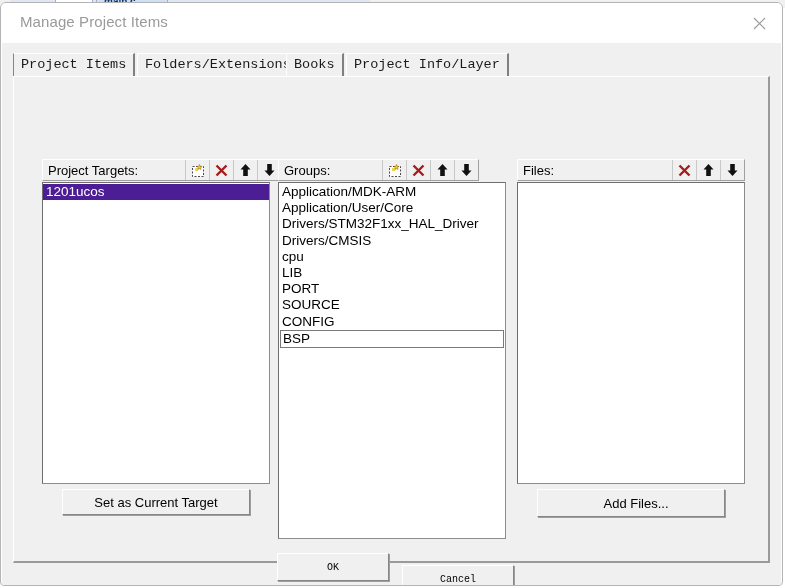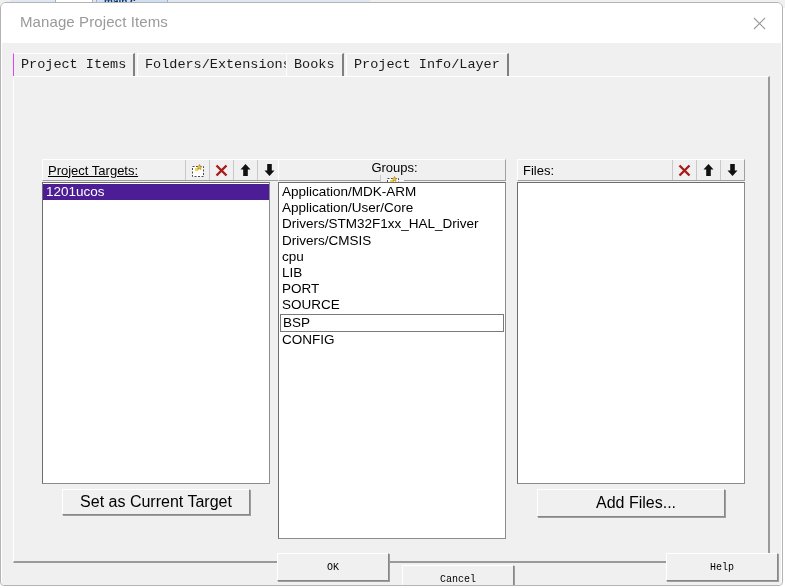--- a/index.html
+++ b/index.html
@@ -215,21 +215,21 @@
     position: absolute;
     box-sizing: border-box;
     background: #f0f0f0;
     border: 1px solid #ffffff;
     border-right: 1px solid #868686;
     border-bottom: 1px solid #868686;
     box-shadow: 1px 1px 0 0 #9e9e9e;
     display: flex;
     align-items: center;
     justify-content: center;
-    font-size: 16px;
+    font-size: 13px;
     color: #000000;
     white-space: nowrap;
   }
   .btn.mono {
     font-family: "Liberation Mono", monospace;
     font-size: 10px;
   }
 </style>
 </head>
 <body>
@@ -257,21 +257,21 @@
     <div class="tabstrip">
       <div class="tab selected" style="left:0px;">Project Items</div>
       <div class="tab" style="left:124px;">Folders/Extensions</div>
       <div class="tab" style="left:273px;">Books</div>
       <div class="tab" style="left:333px;">Project Info/Layer</div>
     </div>
 
     <div class="tabpage">
 
       <div class="col" style="left:28px; width:228px;">
-        <div class="col-head" style="left:0; width:240px;text-decoration:underline;">
+        <div class="col-head" style="left:0; width:240px;">
           <span class="col-head-label">Project Targets:</span>
           <div class="tool-btn">
             <svg width="16" height="15" viewBox="0 0 16 15">
               <rect x="2.5" y="3.5" width="11" height="10" fill="#ffffff" stroke="#4a4a4a" stroke-width="1" stroke-dasharray="2,1.5"></rect>
               <path d="M5,5 L8,5 L8,8 L5,8 Z" fill="#f2d34a"></path>
               <path d="M9.5,1.5 L10.4,3.2 L12,3.6 L10.8,4.8 L11,6.5 L9.5,5.7 L8,6.5 L8.3,4.8 L7,3.6 L8.7,3.2 Z" fill="#f2c230" stroke="#8a6b10" stroke-width=".5"></path>
             </svg>
           </div>
           <div class="tool-btn">
             <svg width="15" height="15" viewBox="0 0 15 15">
@@ -288,21 +288,21 @@
               <path d="M6.5,13 L11.5,7.5 L8.8,7.5 L8.8,1 L4.2,1 L4.2,7.5 L1.5,7.5 Z" fill="#111111"></path>
             </svg>
           </div>
         </div>
         <div class="listbox" style="left:0; width:228px; height:302px;">
           <div class="li selected">1201ucos</div>
         </div>
       </div>
 
       <div class="col" style="left:264px; width:228px;">
-        <div class="col-head" style="left:0; width:228px;flex-direction:column;">
+        <div class="col-head" style="left:0; width:201px;">
           <span class="col-head-label">Groups:</span>
           <div class="tool-btn">
             <svg width="16" height="15" viewBox="0 0 16 15">
               <rect x="2.5" y="3.5" width="11" height="10" fill="#ffffff" stroke="#4a4a4a" stroke-width="1" stroke-dasharray="2,1.5"></rect>
               <path d="M5,5 L8,5 L8,8 L5,8 Z" fill="#f2d34a"></path>
               <path d="M9.5,1.5 L10.4,3.2 L12,3.6 L10.8,4.8 L11,6.5 L9.5,5.7 L8,6.5 L8.3,4.8 L7,3.6 L8.7,3.2 Z" fill="#f2c230" stroke="#8a6b10" stroke-width=".5"></path>
             </svg>
           </div>
           <div class="tool-btn">
             <svg width="15" height="15" viewBox="0 0 15 15">
@@ -322,22 +322,22 @@
         </div>
         <div class="listbox" style="left:0; width:228px; height:357px;">
           <div class="li">Application/MDK-ARM</div>
           <div class="li">Application/User/Core</div>
           <div class="li">Drivers/STM32F1xx_HAL_Driver</div>
           <div class="li">Drivers/CMSIS</div>
           <div class="li">cpu</div>
           <div class="li">LIB</div>
           <div class="li">PORT</div>
           <div class="li">SOURCE</div>
+          <div class="li">CONFIG</div>
           <div class="li editing">BSP</div>
-          <div class="li">CONFIG</div>
         </div>
       </div>
 
       <div class="col" style="left:503px; width:228px;">
         <div class="col-head" style="left:0; width:228px;">
           <span class="col-head-label">Files:</span>
           <div class="tool-btn">
             <svg width="15" height="15" viewBox="0 0 15 15">
               <path d="M2.5,2.5 L12.5,12.5 M12.5,2.5 L2.5,12.5" stroke="#a61b1b" stroke-width="2.4"></path>
             </svg>
@@ -355,16 +355,15 @@
         </div>
         <div class="listbox" style="left:0; width:228px; height:302px;"></div>
       </div>
 
       <div class="btn" style="left:48px; top:412px; width:188px; height:26px;">Set as Current Target</div>
       <div class="btn" style="left:523px; top:412px; width:188px; height:28px;padding-left:10px;">Add Files...</div>
     </div>
 
     <div class="btn mono" style="left:275px; top:510px; width:112px; height:28px;">OK</div>
     <div class="btn mono" style="left:400px; top:510px; width:112px; height:28px;margin-top:12px;">Cancel</div>
-    <div class="btn mono" style="left:664px; top:510px; width:112px; height:28px;">Help</div>
 
   </div>
 </div>
 
 </body></html>

